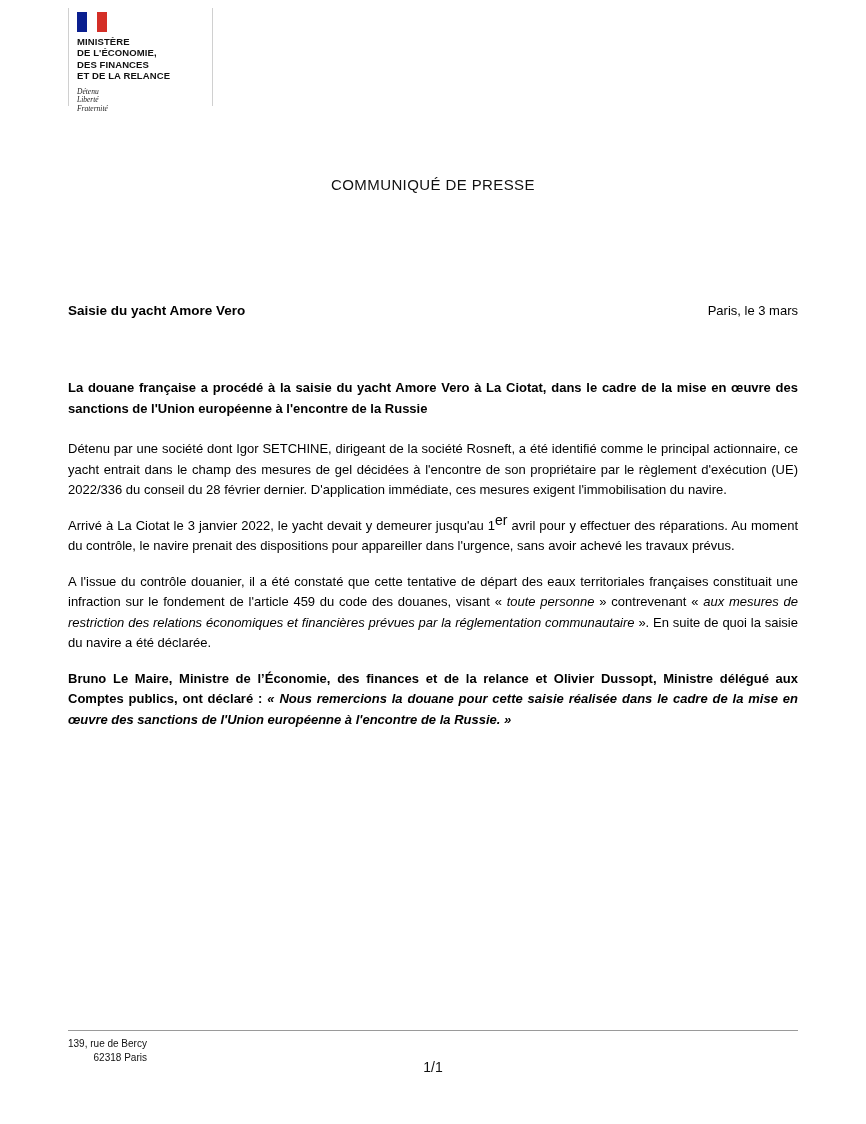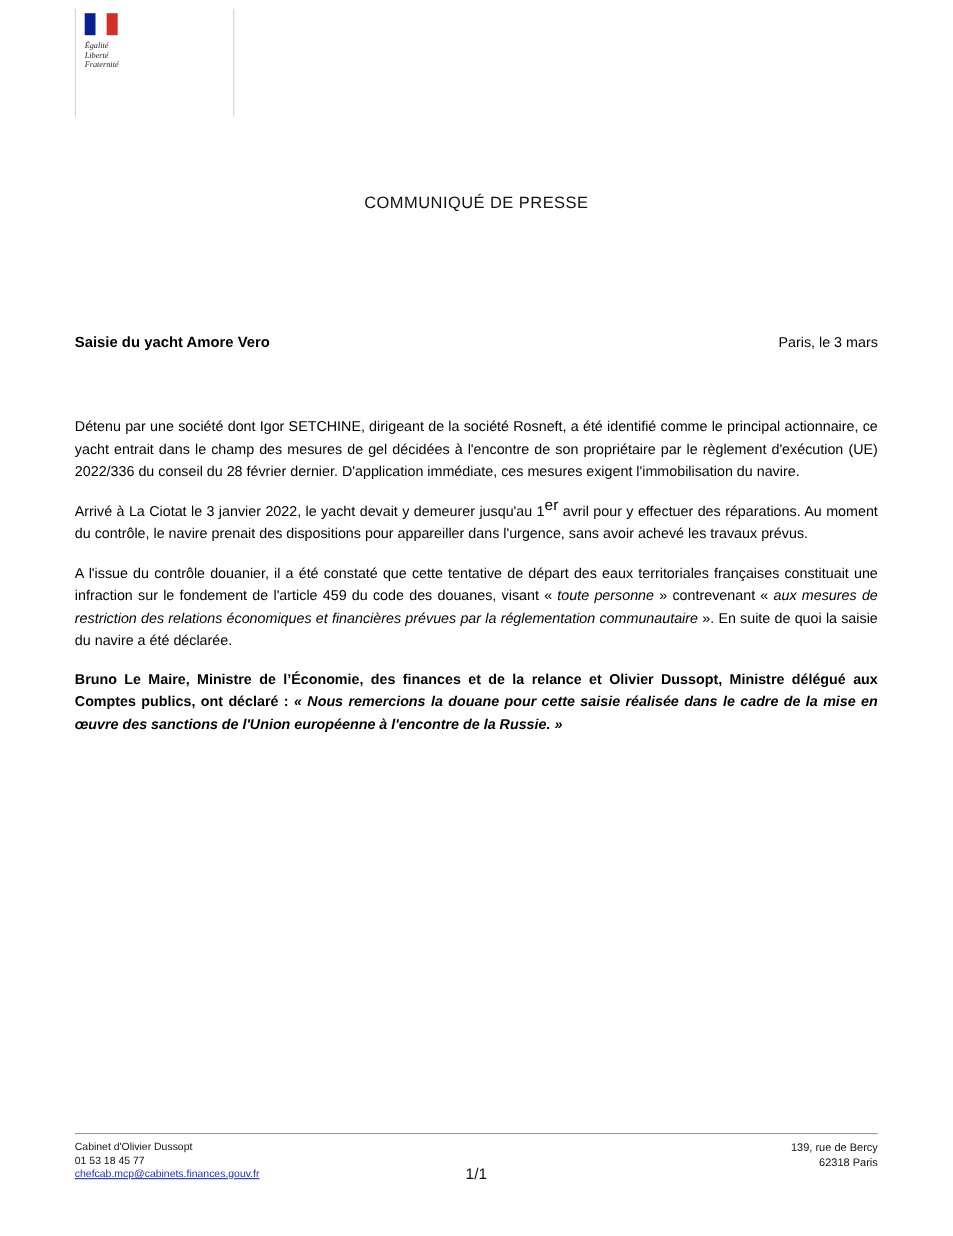--- a/index.html
+++ b/index.html
@@ -158,54 +158,56 @@
 </style>
 </head>
 <body>
 
 <div class="logo-block">
   <div class="flag">
     <span class="band b1"></span>
     <span class="band b2"></span>
     <span class="band b3"></span>
   </div>
+  <div class="ministry">
+    <div>MINISTÈRE</div>
+    <div>DE L'ÉCONOMIE,</div>
+    <div>DES FINANCES</div>
+    <div>ET DE LA RELANCE</div>
+  </div>
   <div class="devise">
-    <div>Égalité</div>
+    <div>Détenu</div>
     <div>Liberté</div>
     <div>Fraternité</div>
   </div>
 </div>
 
 <div class="doc-kind">COMMUNIQUÉ DE PRESSE</div>
 
 <div class="subject-row">
   <div class="subject">Saisie du yacht Amore Vero</div>
   <div class="place-date">Paris, le 3 mars</div>
 </div>
 
 <div class="body-wrap">
 
+  <p class="lead">La douane française a procédé à la saisie du yacht Amore Vero à La Ciotat, dans le cadre de la mise en œuvre des sanctions de l'Union européenne à l'encontre de la Russie</p>
 
 
   <p>Détenu par une société dont Igor SETCHINE, dirigeant de la société Rosneft, a été identifié comme le principal actionnaire, ce yacht entrait dans le champ des mesures de gel décidées à l'encontre de son propriétaire par le règlement d'exécution (UE) 2022/336 du conseil du 28 février dernier. D'application immédiate, ces mesures exigent l'immobilisation du navire.</p>
 
   <p><span>Arrivé à La Ciotat le 3 janvier 2022, le yacht devait y demeurer jusqu'au 1</span><sup>er</sup><span> avril pour y effectuer des réparations. Au moment du contrôle, le navire prenait des dispositions pour appareiller dans l'urgence, sans avoir achevé les travaux prévus.</span></p>
 
   <p><span>A l'issue du contrôle douanier, il a été constaté que cette tentative de départ des eaux territoriales françaises constituait une infraction sur le fondement de l'article 459 du code des douanes, visant « </span><span class="quote-line">toute personne</span><span> » contrevenant « </span><span class="quote-line">aux mesures de restriction des relations économiques et financières prévues par la réglementation communautaire</span><span> ». En suite de quoi la saisie du navire a été déclarée.</span></p>
 
   <p class="final"><span>Bruno Le Maire, Ministre de l’Économie, des finances et de la relance et Olivier Dussopt, Ministre délégué aux Comptes publics, ont déclaré : </span><span class="cite">« Nous remercions la douane pour cette saisie réalisée dans le cadre de la mise en œuvre des sanctions de l'Union européenne à l'encontre de la Russie. »</span></p>
 
 </div>
 
 <div class="footer-rule"></div>
 
 <div class="footer">
-  <div class="footer-left">
-    <div>Cabinet d'Olivier Dussopt</div>
-    <div>01 53 18 45 77</div>
-    <div class="mail">chefcab.mcp@cabinets.finances.gouv.fr</div>
-  </div>
   <div class="footer-right">
     <div>139, rue de Bercy</div>
     <div>62318 Paris</div>
   </div>
 </div>
 <div class="footer-center">1/1</div>
 
 </body></html>

